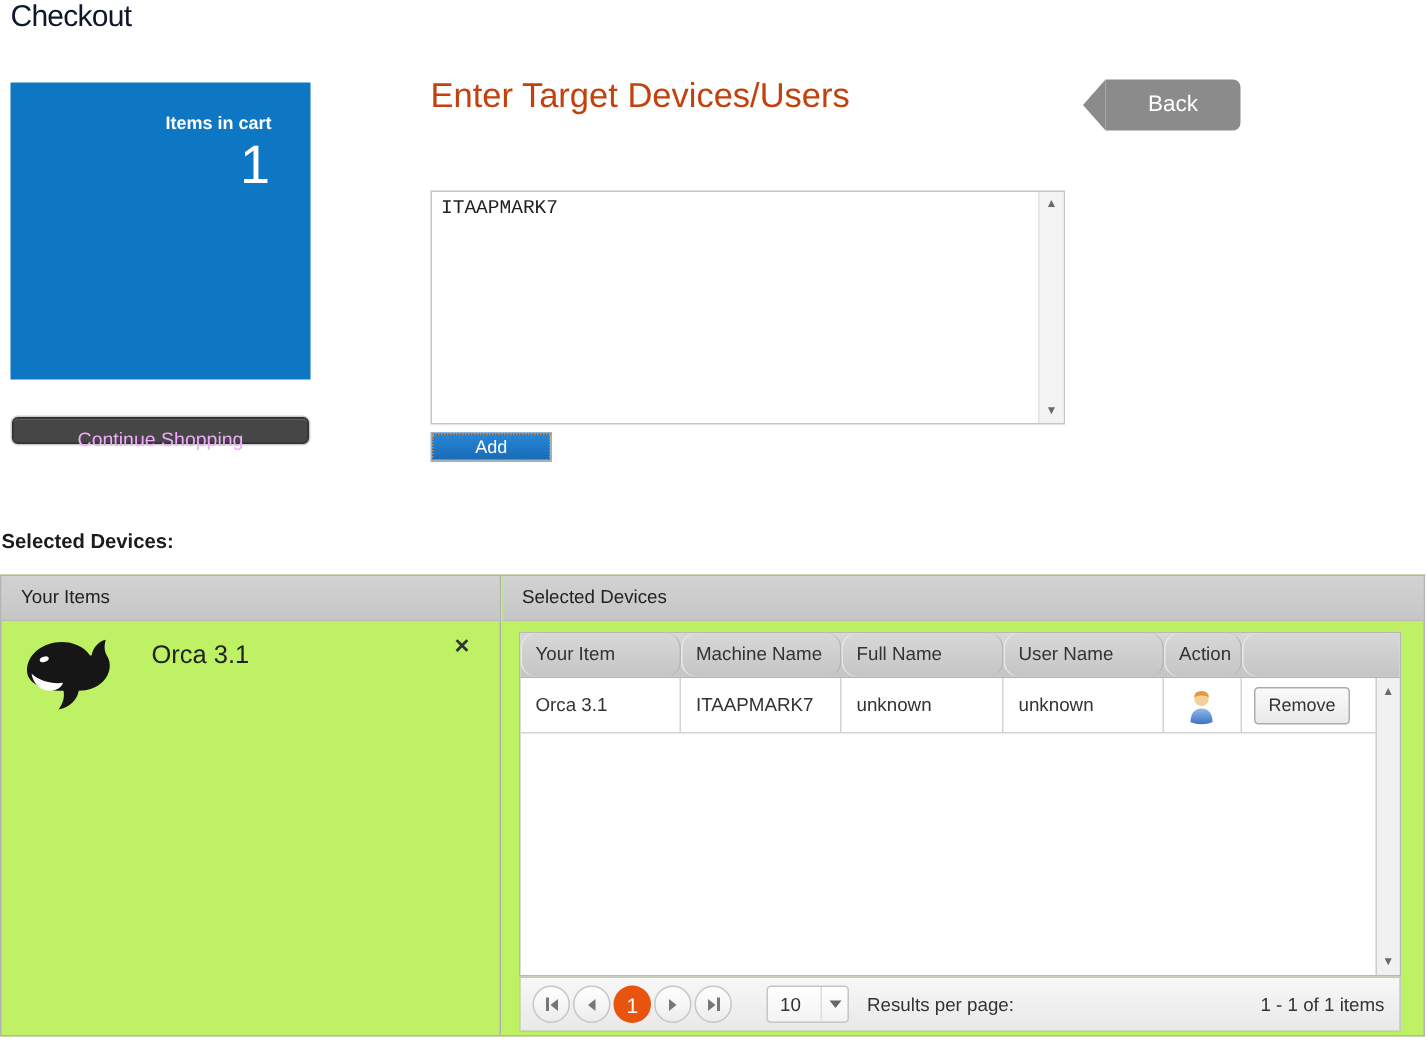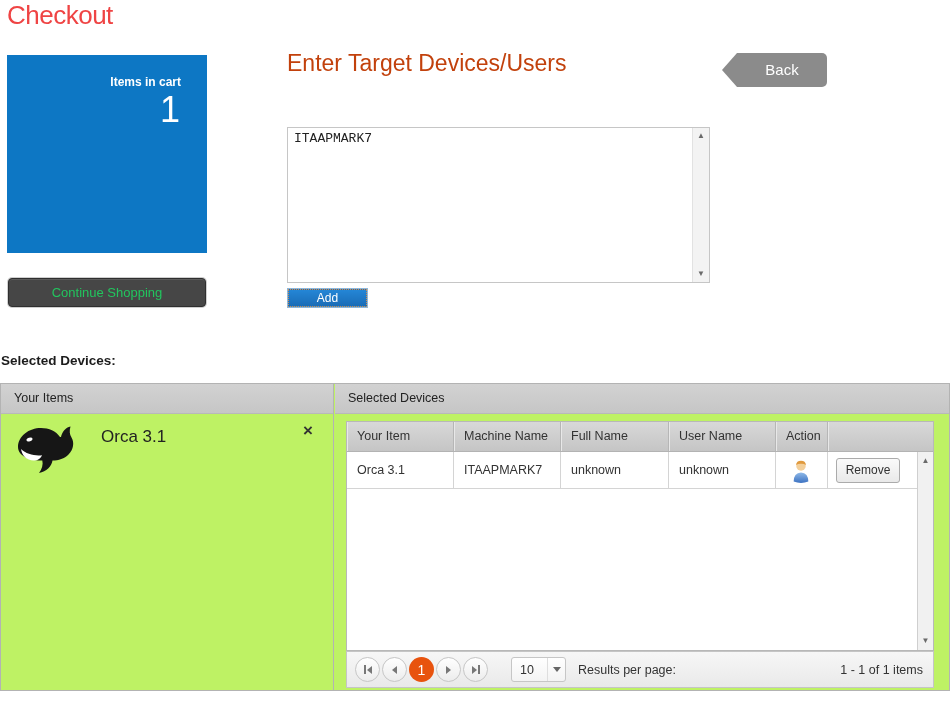--- a/index.html
+++ b/index.html
@@ -1,25 +1,25 @@
 <!DOCTYPE html>
 <html><head>
 <meta charset="utf-8">
 <style>
   * { margin:0; padding:0; box-sizing:border-box; }
   body { background:#fff; font-family:"Liberation Sans", sans-serif; }
   .page { position:relative; width:951px; height:701px; background:#fff; overflow:hidden; color:#333; }
 
-  .page-title { position:absolute; left:7px; top:0px; font-size:26px; font-weight:400; color:#ef4444; letter-spacing:-0.5px; }
+  .page-title { position:absolute; left:7px; top:0px; font-size:20px; font-weight:400; color:#0f172a; letter-spacing:-0.5px; }
 
   
   .cart-box { position:absolute; left:7px; top:55px; width:200px; height:198px; background:#0d77c4; }
   .cart-label { position:absolute; top:20px; right:26px; color:#fff; font-size:12px; font-weight:700; }
   .cart-count { position:absolute; top:34px; right:27px; color:#fff; font-size:36px; font-weight:400; }
-  .continue-btn { position:absolute; left:8px; top:278px; width:198px; height:29px; background:#464646; border:1px solid #2f2f2f; border-radius:4px; color:#22c55e; font-size:13px; text-align:center; line-height:27px; box-shadow:inset 0 1px 0 rgba(255,255,255,.12), 0 0 0 1px #cfcfcf; cursor:pointer; }
+  .continue-btn { position:absolute; left:8px; top:278px; width:198px; height:18px; background:#464646; border:1px solid #2f2f2f; border-radius:4px; color:#f0abfc; font-size:13px; text-align:center; line-height:27px; box-shadow:inset 0 1px 0 rgba(255,255,255,.12), 0 0 0 1px #cfcfcf; cursor:pointer; }
 
   
   .section-heading { position:absolute; left:287px; top:50px; font-size:23px; font-weight:400; color:#c2410c; }
   .instruction { position:absolute; left:287px; top:95px; font-size:13.5px; color:#333; }
   .instruction b { color:#222; }
 
   .back-btn { position:absolute; left:737px; top:53px; width:90px; height:34px; background:#8b8b8b; border-radius:0 5px 5px 0; color:#fff; font-size:15px; text-align:center; line-height:34px; cursor:pointer; }
   .back-btn .pt { position:absolute; left:-15px; top:0; width:0; height:0; border-top:17px solid transparent; border-bottom:17px solid transparent; border-right:15px solid #8b8b8b; }
   .next-btn { position:absolute; left:835px; top:53px; width:93px; height:34px; background:#f9a11b; border-radius:5px 0 0 5px; color:#fff; font-size:15px; text-align:center; line-height:34px; cursor:pointer; }
   .next-btn .pt { position:absolute; right:-15px; top:0; width:0; height:0; border-top:17px solid transparent; border-bottom:17px solid transparent; border-left:15px solid #f9a11b; }
@@ -42,21 +42,21 @@
   .panel-right { position:absolute; left:334px; top:0; bottom:0; right:0; }
 
   .item-card { position:relative; height:calc(100% - 30px); }
   .orca { position:absolute; left:12px; top:6px; width:64px; height:58px; }
   .item-name { position:absolute; left:100px; top:13px; font-size:17px; color:#222; }
   .item-close { position:absolute; right:20px; top:7px; font-size:17px; font-weight:700; color:#333; cursor:pointer; line-height:20px; }
 
   
   .grid { position:absolute; left:11px; top:37px; width:588px; height:230px; border:1px solid #b8b8b8; background:#fff; }
   .grid-header { display:flex; height:30px; background:linear-gradient(#d8d8d8,#c5c5c5); border-bottom:1px solid #b3b3b3; }
-  .gh-cell { font-size:12.5px; color:#333; line-height:29px; padding-left:10px; border-right:1px solid #b6b6b6; box-shadow:inset 1px 0 0 #e8e8e8; }
+  .gh-cell { font-size:12.5px; color:#333; line-height:29px; padding-left:10px; border-right:1px solid #b6b6b6; box-shadow:inset 1px 0 0 #e8e8e8;border-radius:10px; }
   .gh-cell:last-child { border-right:none; }
   .grid-row { display:flex; height:37px; border-bottom:1px solid #d4d4d4; }
   .gr-cell { font-size:12.5px; color:#333; line-height:36px; padding-left:10px; border-right:1px solid #d4d4d4; position:relative; }
   .gr-cell:last-child { border-right:none; }
   .c0{width:107px;} .c1{width:107px;} .c2{width:108px;} .c3{width:107px;} .c4{width:52px;} .c5{flex:1;}
   .user-ico { position:absolute; left:14px; top:7px; width:22px; height:24px; }
   .remove-btn { position:absolute; left:8px; top:6px; width:64px; height:25px; background:linear-gradient(#fafafa,#e9e9e9); border:1px solid #ababab; border-radius:3px; font-size:12px; color:#333; text-align:center; line-height:23px; cursor:pointer; }
   .grid-vscroll { position:absolute; right:0; top:30px; bottom:0; width:16px; background:#f1f1f1; border-left:1px solid #cfcfcf; }
   .grid-vscroll .arr { position:absolute; left:0; width:100%; text-align:center; font-size:8px; color:#6a6a6a; line-height:14px; cursor:pointer; }
   .grid-vscroll .arr.up { top:2px; } .grid-vscroll .arr.dn { bottom:2px; }

